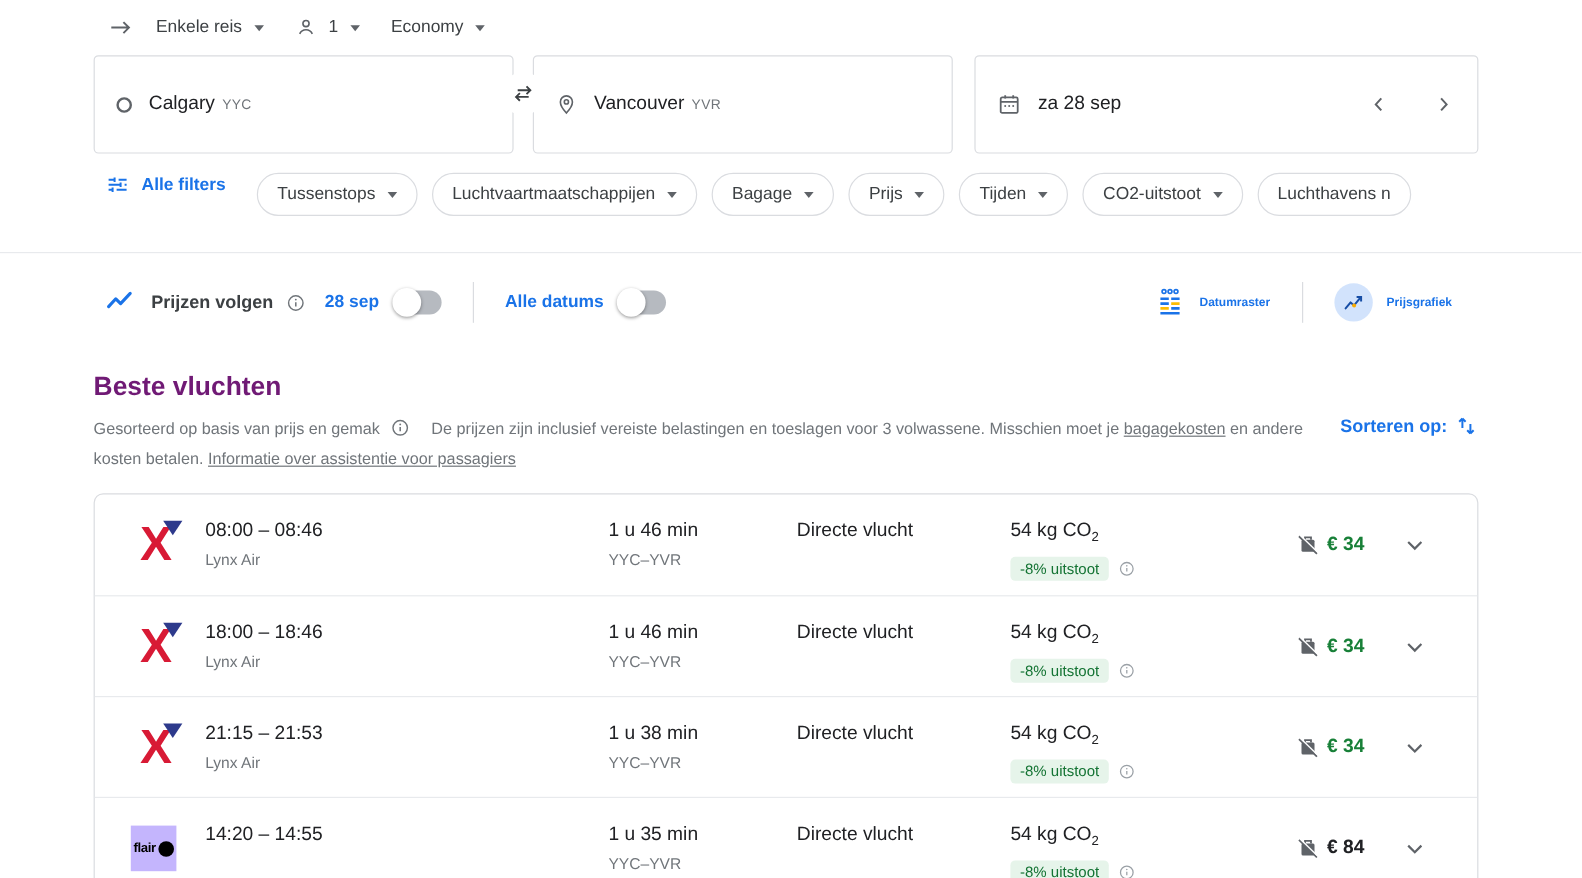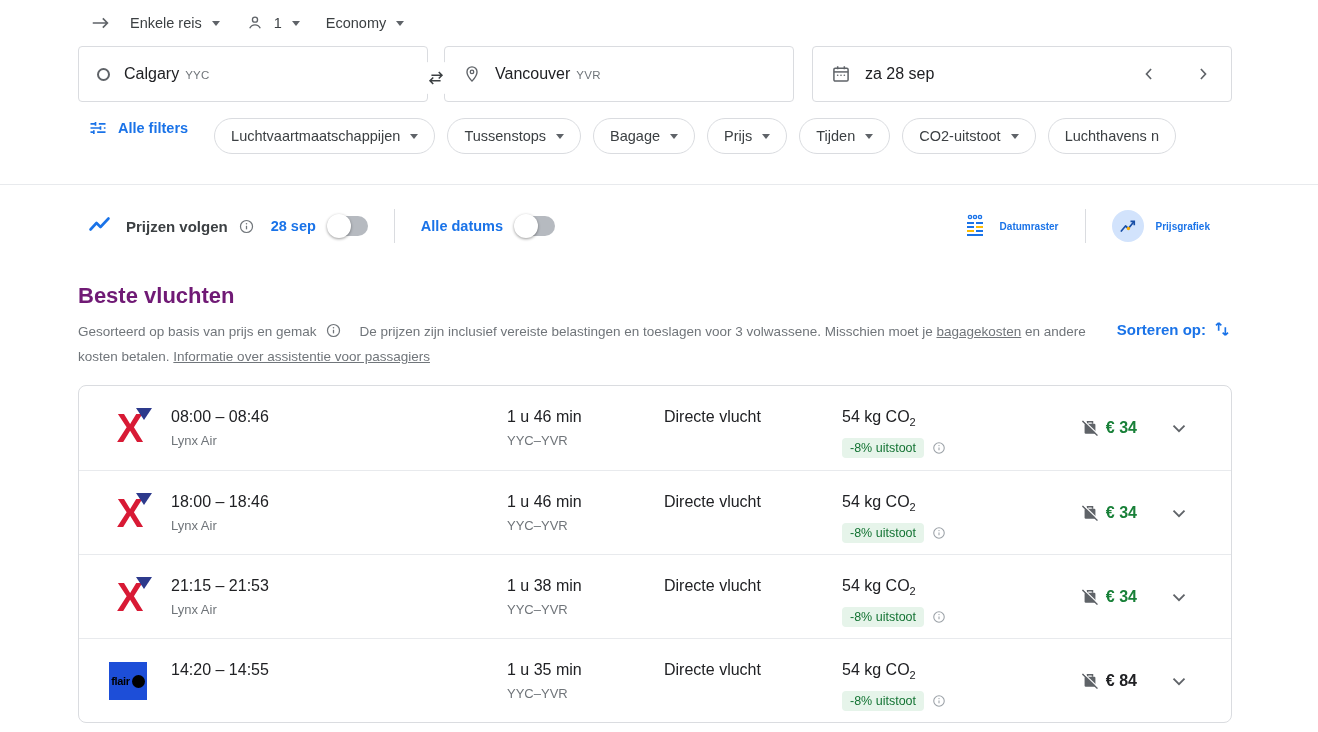--- a/index.html
+++ b/index.html
@@ -10,21 +10,21 @@
   .topbar { display:flex; align-items:center; gap:10px; padding:8px 0 0 90px; height:38px; }
   .topctl { display:flex; align-items:center; gap:10px; padding:4px 8px; border-radius:4px;
     font-size:14.5px; color:#3c4043; cursor:pointer; }
   .caret { width:0; height:0; border-left:4.5px solid transparent; border-right:4.5px solid transparent;
     border-top:5px solid #5f6368; display:inline-block; }
   .icon-gray { color:#5f6368; display:inline-flex; align-items:center; }
 
   
   .searchrow { display:flex; margin:8px 0 0 78px; gap:18px; }
   .od-wrap { position:relative; display:flex; gap:16px; }
-  .fieldbox { height:56px; border:1px solid #dadce0; border-radius:4px; display:flex;
+  .fieldbox { height:82px; border:1px solid #dadce0; border-radius:4px; display:flex;
     align-items:center; padding:0 18px; background:#fff; }
   .od-box { width:350px; gap:14px; cursor:text; }
   .city { font-size:16px; color:#202124; }
   .citycode { font-size:11.5px; color:#70757a; margin-left:6px; letter-spacing:.3px; }
   .swap-btn { position:absolute; left:340px; top:14px; width:36px; height:36px; border-radius:50%;
     background:#fff; display:flex; align-items:center; justify-content:center; cursor:pointer; z-index:2; }
   .ring-icon { width:13px; height:13px; border:2px solid #5f6368; border-radius:50%; }
   .datebox { width:420px; gap:14px; }
   .datetext { font-size:16px; flex:0 0 auto; }
   .date-nav { margin-left:auto; display:flex; gap:34px; }
@@ -82,21 +82,21 @@
   .price { font-size:16px; font-weight:bold; }
   .price[data-variant="lowest"] { color:#188038; }
   .price[data-variant="regular"] { color:#202124; }
   .chev-cell { height:84px; display:flex; align-items:center; justify-content:center; cursor:pointer; }
 
   
   .lynx { position:relative; width:42px; height:42px; display:flex; align-items:center; justify-content:center; }
   .lynx-x { font-size:40px; font-weight:800; color:#d81a35; line-height:1; }
   .lynx-tri { position:absolute; top:1px; right:-1px; width:0; height:0;
     border-left:8px solid transparent; border-right:8px solid transparent; border-top:12px solid #2d3a8c; }
-  .flair { width:38px; height:38px; background:#1d4ed8; display:flex; align-items:center;
+  .flair { width:38px; height:38px; background:#c4b5fd; display:flex; align-items:center;
     justify-content:center; gap:2px; }
   .flair-txt { font-size:11px; font-weight:bold; color:#000; letter-spacing:-.3px; }
   .flair-dot { width:13px; height:13px; border-radius:50%; background:#000; }
 
   svg { display:block; }
 </style>
 </head>
 <body>
 
 <div class="topbar">
@@ -180,25 +180,25 @@
 
 <div class="filterrow">
   <div class="allfilters">
     <svg width="20" height="20" viewBox="0 0 24 24">
         <path d="M3 7h6M13 7h8M3 12h12M19 12h2M3 17h4M11 17h10" stroke="#1a73e8" stroke-width="2"></path>
         <path d="M9 4.8v4.4M15 9.8v4.4M7 14.8v4.4" stroke="#1a73e8" stroke-width="2"></path>
       </svg>
     <span>Alle filters</span>
   </div>
   <div class="chip">
+    <span>Tussenstops</span>
+    <span class="caret"></span>
+  </div>
+  <div class="chip">
     <span>Luchtvaartmaatschappijen</span>
-    <span class="caret"></span>
-  </div>
-  <div class="chip">
-    <span>Tussenstops</span>
     <span class="caret"></span>
   </div>
   <div class="chip">
     <span>Bagage</span>
     <span class="caret"></span>
   </div>
   <div class="chip">
     <span>Prijs</span>
     <span class="caret"></span>
   </div>

